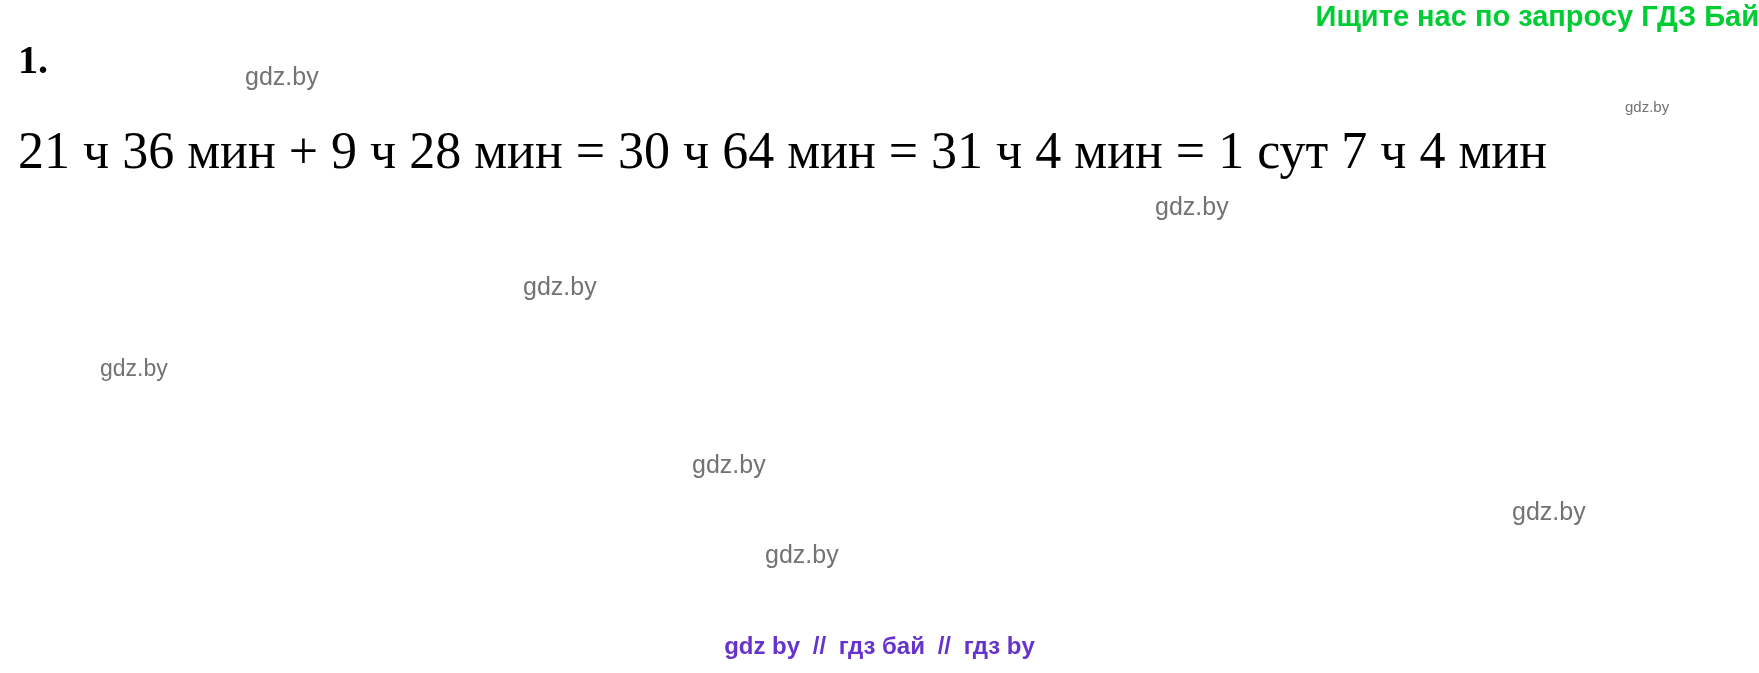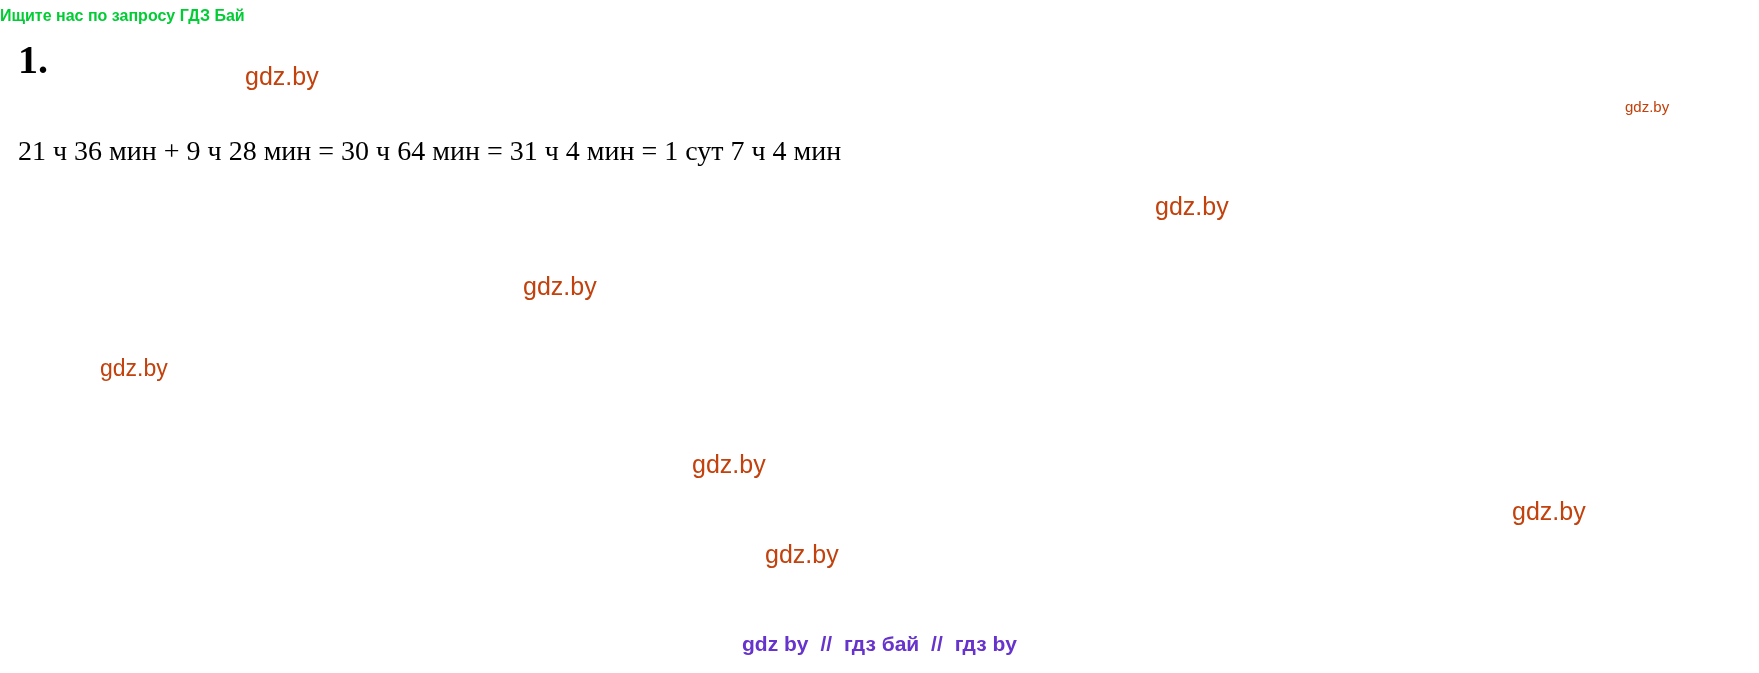--- a/index.html
+++ b/index.html
@@ -13,69 +13,69 @@
     position: relative;
     font-family: "Liberation Serif", serif;
     color: #000000;
     overflow: hidden;
   }
   #top-banner {
     position: absolute;
     top: 0;
     left: 0;
     width: 100%;
-    text-align: left;
+    text-align: right;
     font-family: "Liberation Sans", sans-serif;
     font-weight: bold;
-    font-size: 16px;
+    font-size: 29px;
     color: #00cc33;
     line-height: 32px;
   }
   #problem-number {
     position: absolute;
     left: 18px;
     top: 38px;
     font-family: "Liberation Serif", serif;
     font-weight: bold;
     font-size: 40px;
     line-height: 44px;
   }
   .eq-list {
     position: absolute;
     left: 18px;
     top: 112px;
     width: 1730px;
   }
   .eq-line {
     font-family: "Liberation Serif", serif;
-    font-size: 28px;
+    font-size: 52px;
     line-height: 78px;
     white-space: nowrap;
     color: #000000;
   }
   #bottom-links {
     position: absolute;
     left: 0;
     top: 632px;
     width: 100%;
     text-align: center;
     font-family: "Liberation Sans", sans-serif;
     font-weight: bold;
-    font-size: 21px;
+    font-size: 24px;
     color: #6633cc;
   }
   #bottom-links .sep {
     color: #6633cc;
     font-weight: bold;
     padding: 0 6px;
   }
   .wm {
     position: absolute;
     font-family: "Liberation Sans", sans-serif;
-    color: #c2410c;
+    color: #737373;
     white-space: nowrap;
     pointer-events: none;
   }
   .wm-1 { left: 245px; top: 62px;  font-size: 25px; }
   .wm-2 { left: 1625px; top: 98px; font-size: 15px; }
   .wm-3 { left: 1155px; top: 192px; font-size: 25px; }
   .wm-4 { left: 523px;  top: 272px; font-size: 25px; }
   .wm-5 { left: 100px;  top: 355px; font-size: 23px; }
   .wm-6 { left: 692px;  top: 450px; font-size: 25px; }
   .wm-7 { left: 1512px; top: 497px; font-size: 25px; }

